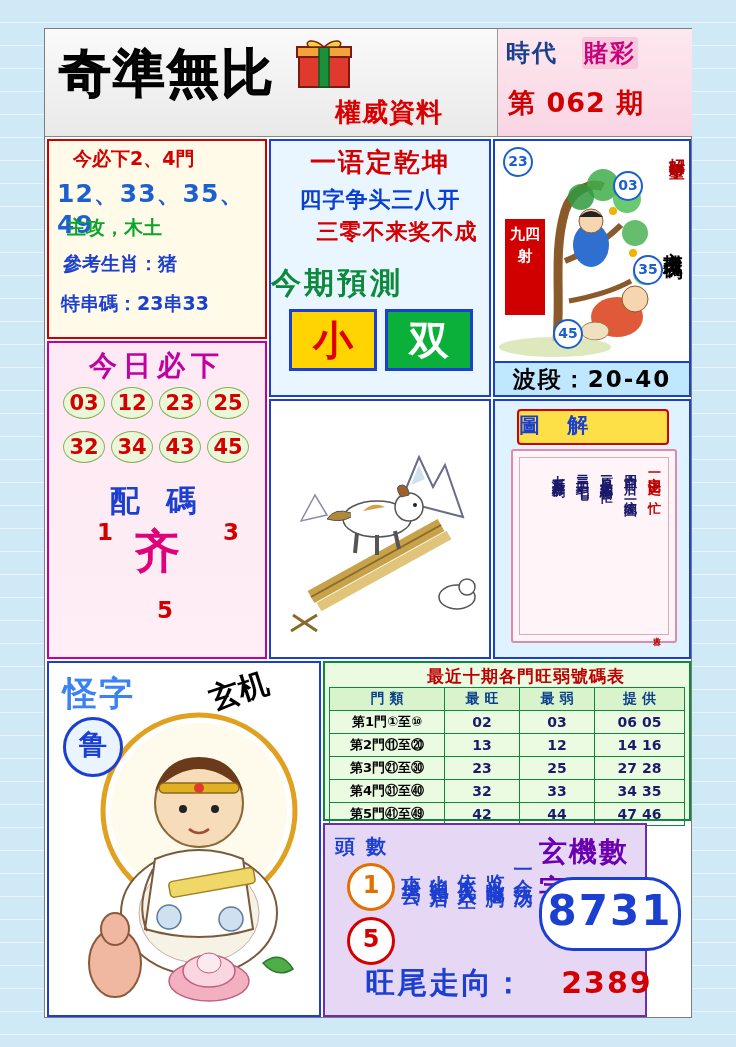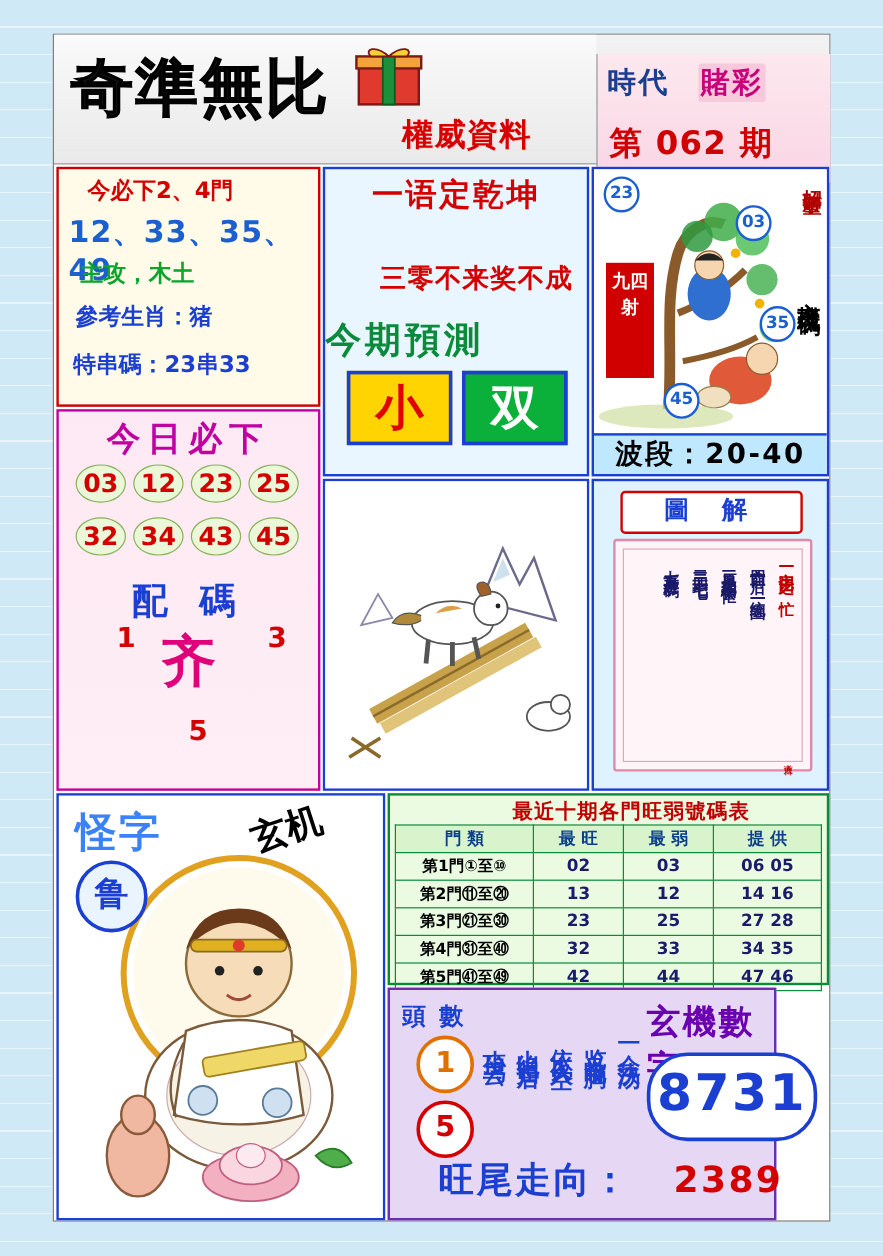--- a/index.html
+++ b/index.html
@@ -45,21 +45,21 @@
   .hdr-sub{
     position:absolute;left:290px;top:66px;
     font-size:26px;font-weight:bold;color:#d70000;
     letter-spacing:1px;
     text-shadow:1px 1px 0 #ffd7d7;
   }
   .gift{
     position:absolute;left:250px;top:6px;width:58px;height:56px;
   }
   .hdr-right{
-    position:absolute;left:452px;top:16px;width:194px;height:107px;
+    position:absolute;left:452px;top:0;width:194px;height:107px;
     background:linear-gradient(to bottom,#fde8ef,#f9d5e3);
     border-left:1px solid #999;
   }
   .brand1{
     position:absolute;left:8px;top:8px;font-size:24px;font-weight:bold;
     color:#1b3f8f;letter-spacing:2px;
   }
   .brand2{
     position:absolute;left:84px;top:8px;font-size:24px;font-weight:bold;
     color:#c8007a;letter-spacing:2px;
@@ -157,22 +157,22 @@
     position:absolute;left:224px;top:370px;width:222px;height:260px;
     background:#fff;border:2px solid #1b3fd0;box-sizing:border-box;overflow:hidden;
   }
   
   .tujiebox{
     position:absolute;left:448px;top:370px;width:198px;height:260px;
     background:#dff2ff;border:2px solid #1b3fd0;box-sizing:border-box;
   }
   .tj-title{
     position:absolute;left:22px;top:8px;width:148px;height:32px;
-    background:#ffffff;border:2px solid #d40000;border-radius:4px;
-    font-size:21px;font-weight:bold;color:#1b3fd0;text-align:center;line-height:28px;letter-spacing:10px;
+    background:#fde047;border:2px solid #d40000;border-radius:4px;
+    font-size:21px;font-weight:bold;color:#1b3fd0;line-height:28px;letter-spacing:10px;
   }
   .scroll{
     position:absolute;left:16px;top:48px;width:162px;height:190px;
     background:#fff4f7;border:2px solid #e08aa8;border-radius:3px;
   }
   .scroll-inner{
     position:absolute;left:6px;top:6px;right:6px;bottom:6px;
     border:1px solid #e0a8bd;
   }
   .vtext{
@@ -301,20 +301,21 @@
     <div class="ball" style="left:158px;top:88px">45</div>
     <div class="tb-pei">配 碼</div>
     <div class="tb-n1">1</div>
     <div class="tb-n2">3</div>
     <div class="tb-big">齐</div>
     <div class="tb-n3">5</div>
   </div>
 
   <div class="midbox">
     <div class="mb-t1">一语定乾坤</div>
+    <div class="mb-t2">四字争头三八开</div>
     <div class="mb-t3">三零不来奖不成</div>
     <div class="mb-t4">今期預測</div>
     <div class="predcell pc1">小</div>
     <div class="predcell pc2">双</div>
   </div>
 
   <div class="treebox">
     <svg width="194" height="222" style="position:absolute;left:0;top:0;">
       <rect x="0" y="0" width="194" height="222" fill="#ffffff"></rect>
       <path d="M62 200 C 66 150, 58 110, 70 70 C 76 50, 96 40, 108 46" stroke="#8a5a2a" stroke-width="9" fill="none"></path>

